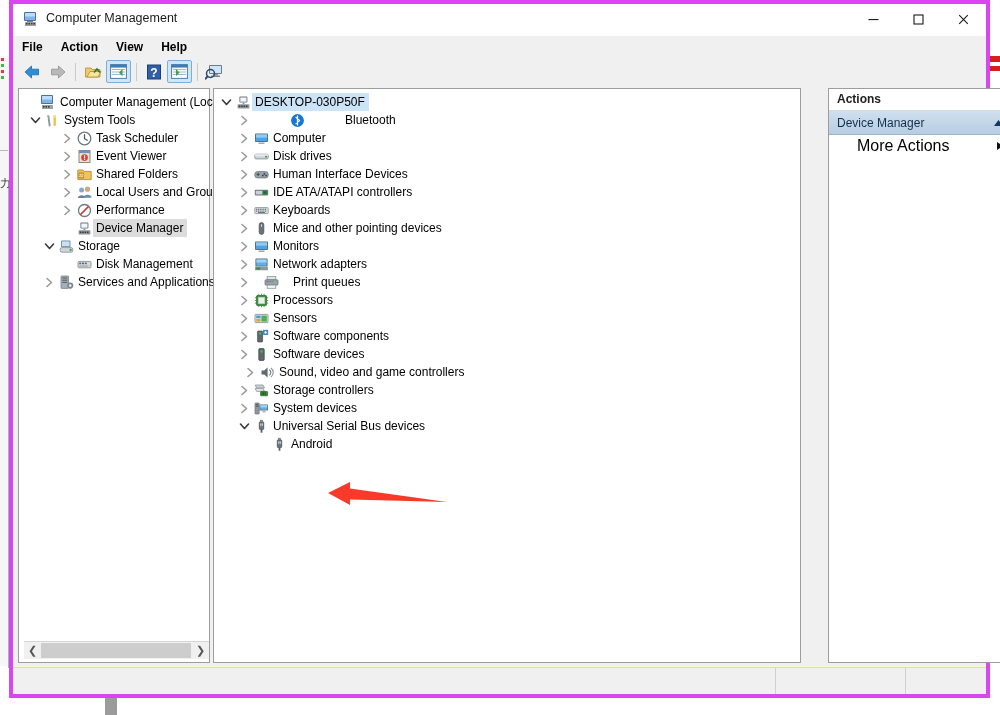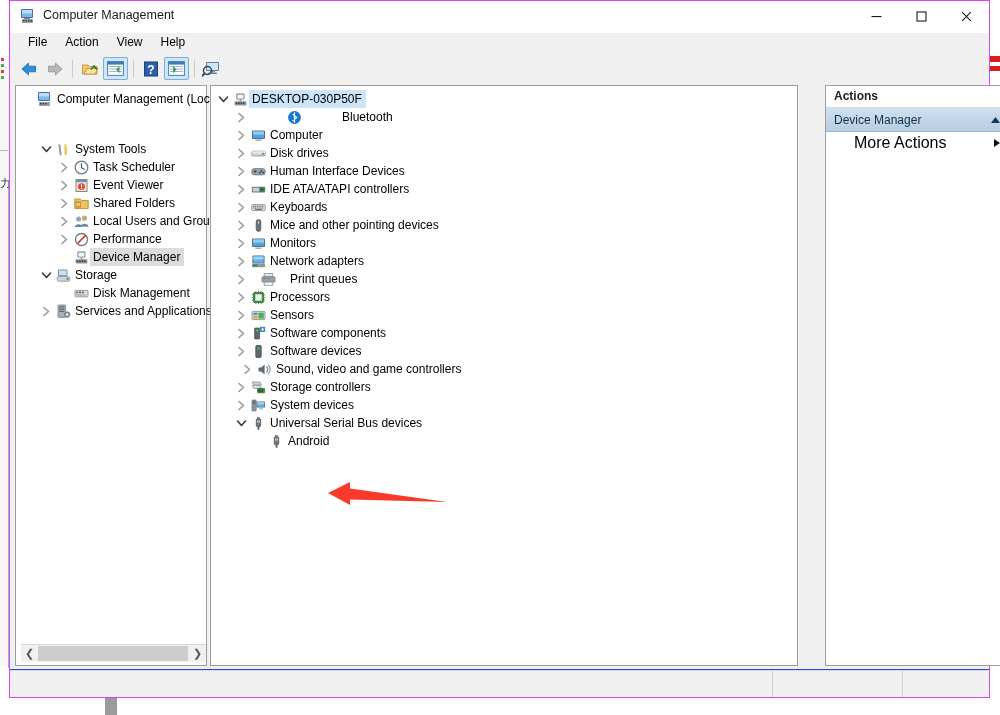--- a/index.html
+++ b/index.html
@@ -24,34 +24,34 @@
   .bg-right-red1{position:absolute;left:988px;top:56px;width:12px;height:6px;background:#d62020;}
   .bg-right-red2{position:absolute;left:988px;top:66px;width:12px;height:5px;background:#d62020;}
   .bg-right-red3{position:absolute;left:988px;top:287px;width:12px;height:4px;background:#e23a3a;}
   .bg-right-red4{position:absolute;left:988px;top:330px;width:12px;height:4px;background:#e23a3a;}
   .bg-right-col{position:absolute;left:988px;top:74px;width:12px;height:600px;border-left:1px solid #d0d0d0;}
   .bg-right-txt{position:absolute;left:988px;font-size:10px;color:#444;line-height:11px;overflow:hidden;width:12px;}
 
   
   .window{
     position:absolute;left:9px;top:0px;width:981px;height:698px;
-    background:#1d4ed8;border:1px solid #d946ef;box-sizing:border-box;
+    background:#fef9c3;border:4px solid #d946ef;box-sizing:border-box;
   }
   .titlebar{
     position:relative;height:31px;background:#ffffff;
     border-bottom:1px solid #ffffff;
   }
   .title-ico{position:absolute;left:10px;top:7px;width:16px;height:16px;}
   .title-text{position:absolute;left:33px;top:7px;font-size:12.5px;color:#1a1a1a;}
   .win-btns{position:absolute;right:0;top:0;height:31px;display:flex;}
   .win-btn{width:45px;height:31px;display:flex;align-items:center;justify-content:center;}
   .win-btn svg{display:block;}
 
   
-  .menubar{height:22px;background:#f0f0f0;display:flex;align-items:flex-start;padding-left:9px;}
+  .menubar{height:22px;background:#f0f0f0;display:flex;align-items:center;font-weight:bold;}
   .menu-item{padding:2px 9px;font-size:12px;color:#000;}
 
   
   .toolbar{height:27px;background:#f0f0f0;display:flex;align-items:center;padding-left:6px;border-bottom:1px solid #dcdcdc;}
   .tb-btn{width:25px;height:23px;display:flex;align-items:center;justify-content:center;margin-right:1px;}
   .tb-btn.sel{background:#cfe6f7;border:1px solid #7aaedb;box-sizing:border-box;border-radius:2px;}
   .tb-sep{width:1px;height:18px;background:#cbcbcb;margin:0 4px;}
 
   
   .content{position:absolute;left:0;top:81px;right:0;bottom:28px;background:#f0f0f0;}
@@ -240,21 +240,21 @@
                   <rect x="2" y="2" width="10" height="7" fill="#7fb6e8"></rect>
                   <rect x="2" y="2" width="10" height="3.5" fill="#bcdcf7"></rect>
                   <rect x="2" y="11" width="11" height="4" rx="0.6" fill="#9aa0a6"></rect>
                   <rect x="3" y="12" width="1.5" height="1.5" fill="#333"></rect>
                   <rect x="5.5" y="12" width="1.5" height="1.5" fill="#333"></rect>
                   <rect x="8" y="12" width="1.5" height="1.5" fill="#333"></rect>
                 </svg>
               </span>
               <span class="tlabel">Computer Management (Local</span>
             </div>
-            <div class="trow" style="padding-left: 22px; margin-top: 32px;">
+            <div class="trow" style="padding-left: 8px;">
               <span class="chev">
                 <svg width="11" height="9" viewBox="0 0 11 9">
                   <path d="M1.5 2 L5.5 6.5 L9.5 2" fill="none" stroke="#3a3a3a" stroke-width="1.6" stroke-linecap="round" stroke-linejoin="round"></path>
                 </svg>
               </span>
               <span class="tico">
                 <svg width="15" height="15" viewBox="0 0 15 15">
                   <path d="M3 1.5 L5 4 L4 6 L2 3.5 Z" fill="#9aa3ab"></path>
                   <rect x="3.2" y="5" width="1.9" height="8.5" rx="0.8" fill="#8f989f" transform="rotate(-8 4 9)"></rect>
                   <rect x="8.5" y="2" width="2.4" height="11" rx="1.1" fill="#e8c54a"></rect>

